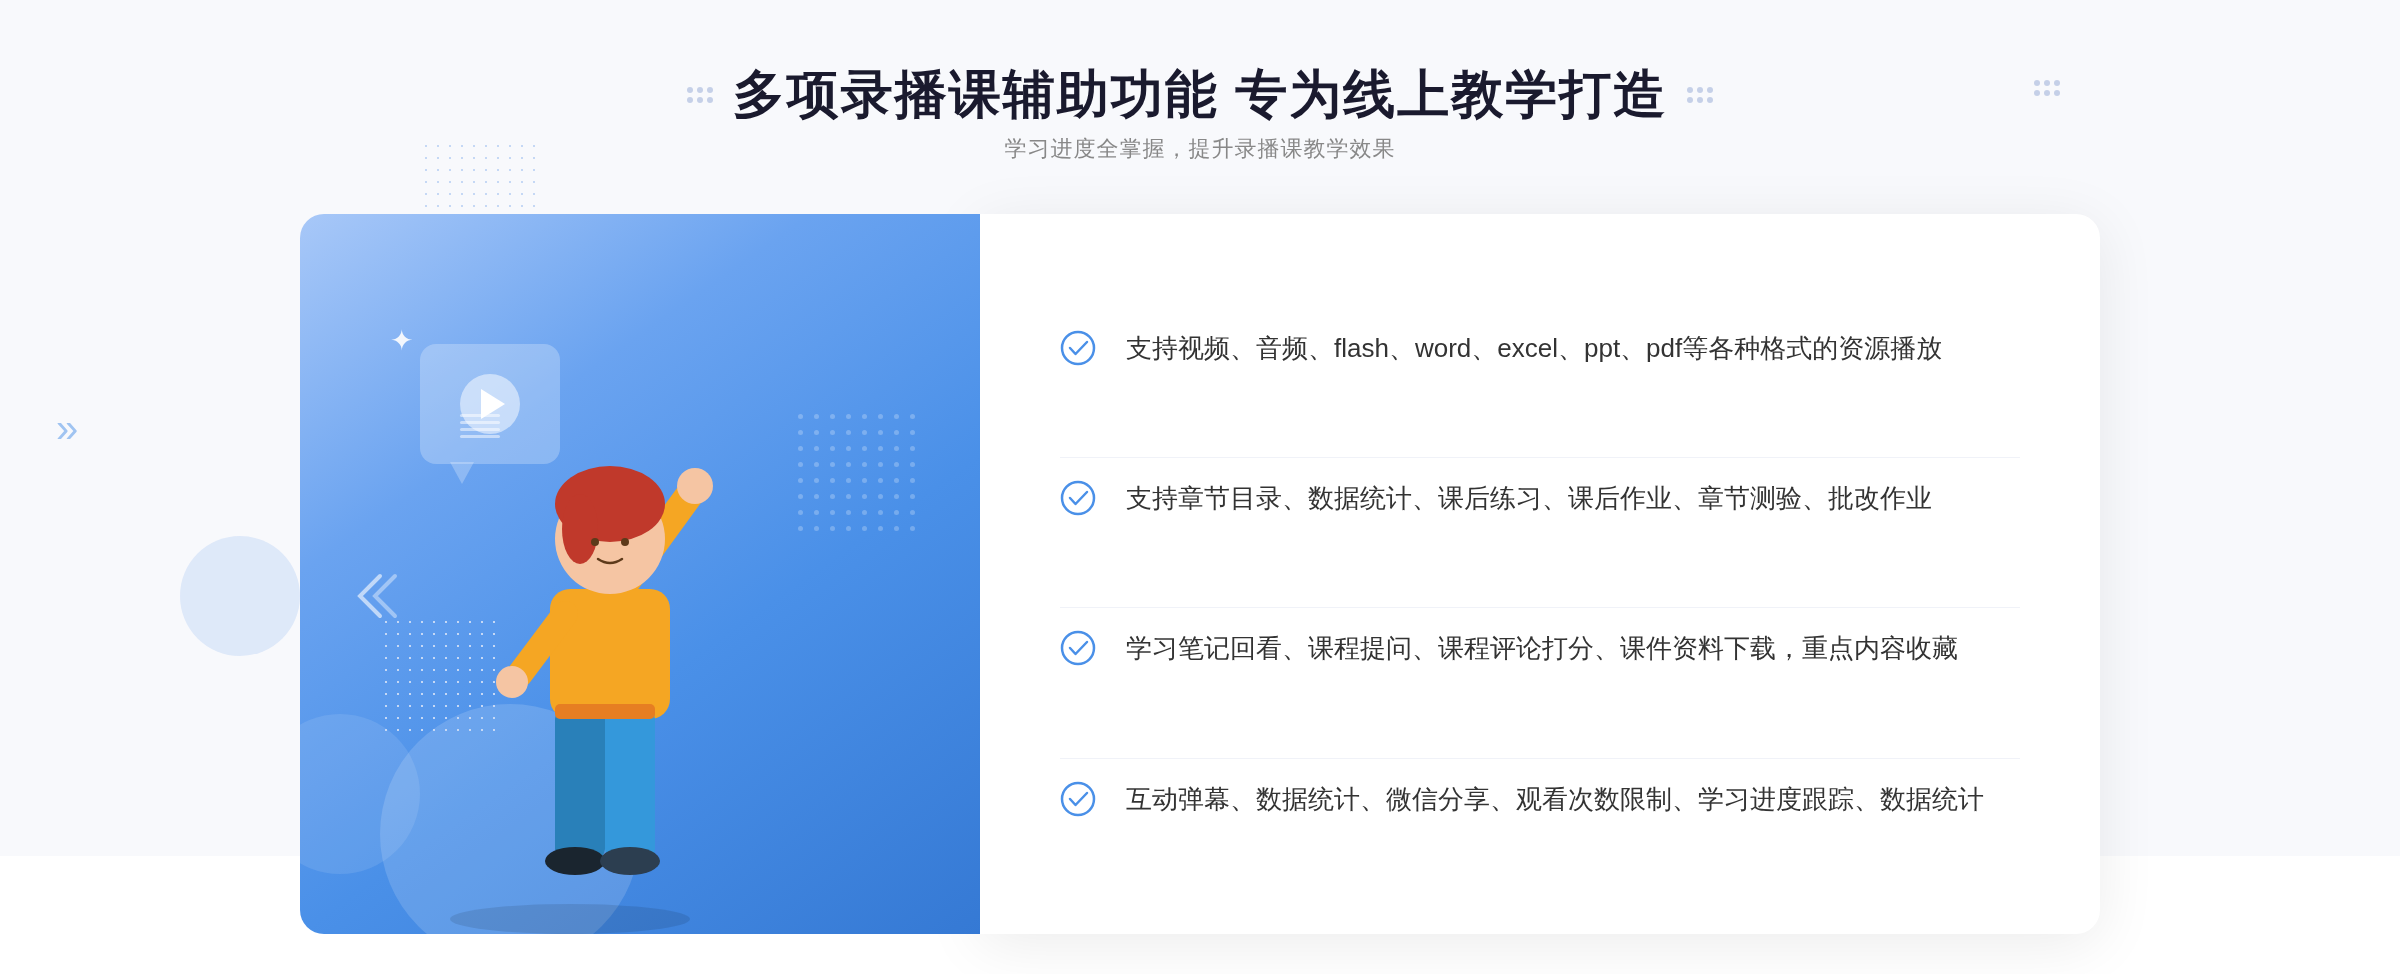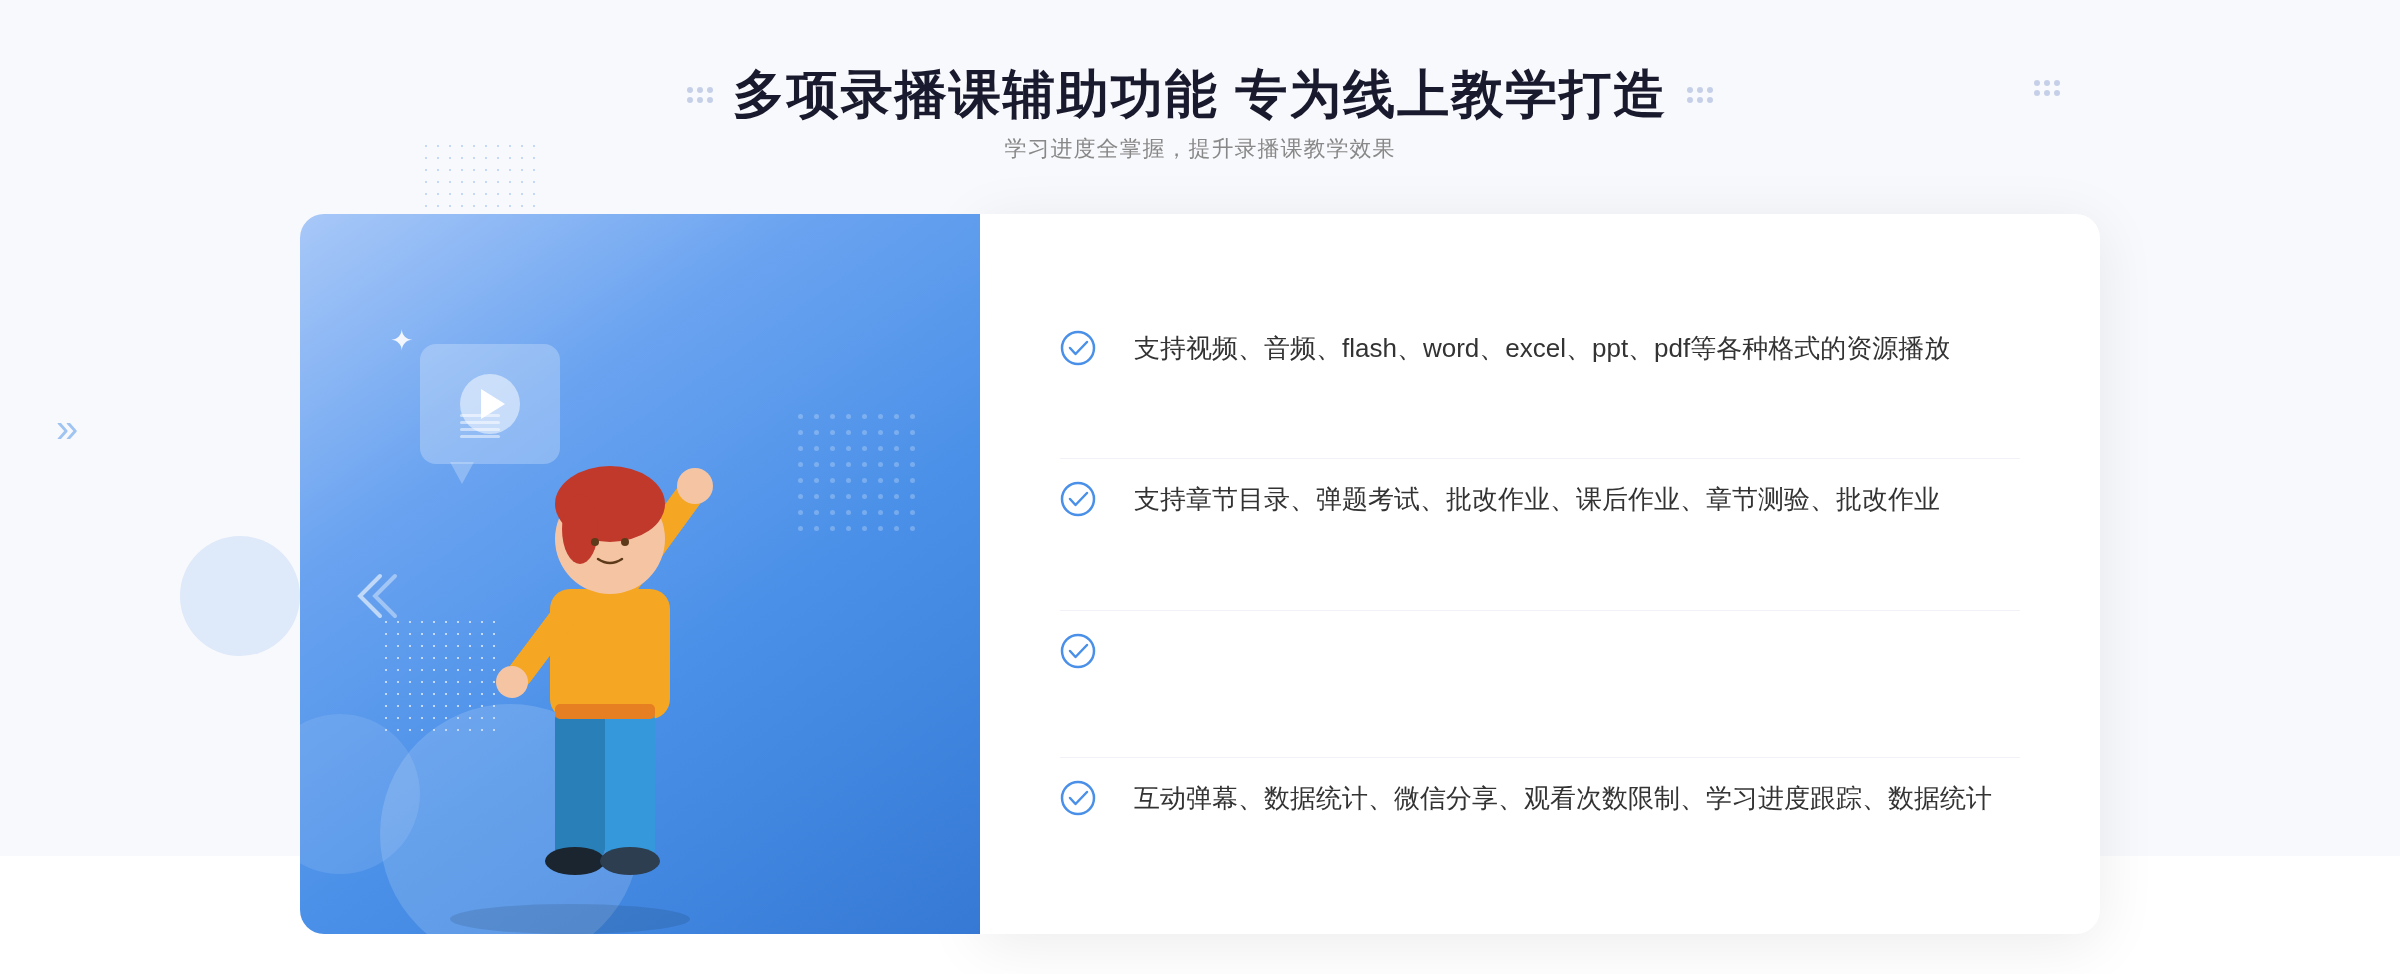--- a/index.html
+++ b/index.html
@@ -248,21 +248,21 @@
       display: flex;
       flex-direction: column;
       justify-content: space-around;
       box-shadow: 0 10px 60px rgba(0, 0, 0, 0.08);
     }
 
     
     .feature-item {
       display: flex;
       align-items: flex-start;
-      gap: 38px;
+      gap: 30px;
       padding: 20px 0;
     }
 
     .feature-item + .feature-item {
       border-top: 1px solid #f0f2f8;
     }
 
     .check-icon {
       width: 36px;
       height: 36px;
@@ -516,28 +516,29 @@
           <path d="M10 18 L15.5 24 L27 12" stroke="#4a90e8" stroke-width="2.5" stroke-linecap="round" stroke-linejoin="round"></path>
         </svg>
         <span class="feature-text">支持视频、音频、flash、word、excel、ppt、pdf等各种格式的资源播放</span>
       </div>
 
       <div class="feature-item">
         <svg class="check-icon" viewBox="0 0 36 36" fill="none" xmlns="http://www.w3.org/2000/svg">
           <circle cx="18" cy="18" r="16" stroke="#4a90e8" stroke-width="2.5"></circle>
           <path d="M10 18 L15.5 24 L27 12" stroke="#4a90e8" stroke-width="2.5" stroke-linecap="round" stroke-linejoin="round"></path>
         </svg>
-        <span class="feature-text">支持章节目录、弹题考试、批改作业、课后作业、章节测验、批改作业</span>
+        <span class="feature-text">支持章节目录、数据统计、课后练习、课后作业、章节测验、批改作业</span>
       </div>
 
       <div class="feature-item">
         <svg class="check-icon" viewBox="0 0 36 36" fill="none" xmlns="http://www.w3.org/2000/svg">
           <circle cx="18" cy="18" r="16" stroke="#4a90e8" stroke-width="2.5"></circle>
           <path d="M10 18 L15.5 24 L27 12" stroke="#4a90e8" stroke-width="2.5" stroke-linecap="round" stroke-linejoin="round"></path>
         </svg>
+        <span class="feature-text">学习笔记回看、课程提问、课程评论打分、课件资料下载，重点内容收藏</span>
       </div>
 
       <div class="feature-item">
         <svg class="check-icon" viewBox="0 0 36 36" fill="none" xmlns="http://www.w3.org/2000/svg">
           <circle cx="18" cy="18" r="16" stroke="#4a90e8" stroke-width="2.5"></circle>
           <path d="M10 18 L15.5 24 L27 12" stroke="#4a90e8" stroke-width="2.5" stroke-linecap="round" stroke-linejoin="round"></path>
         </svg>
         <span class="feature-text">互动弹幕、数据统计、微信分享、观看次数限制、学习进度跟踪、数据统计</span>
       </div>
 

